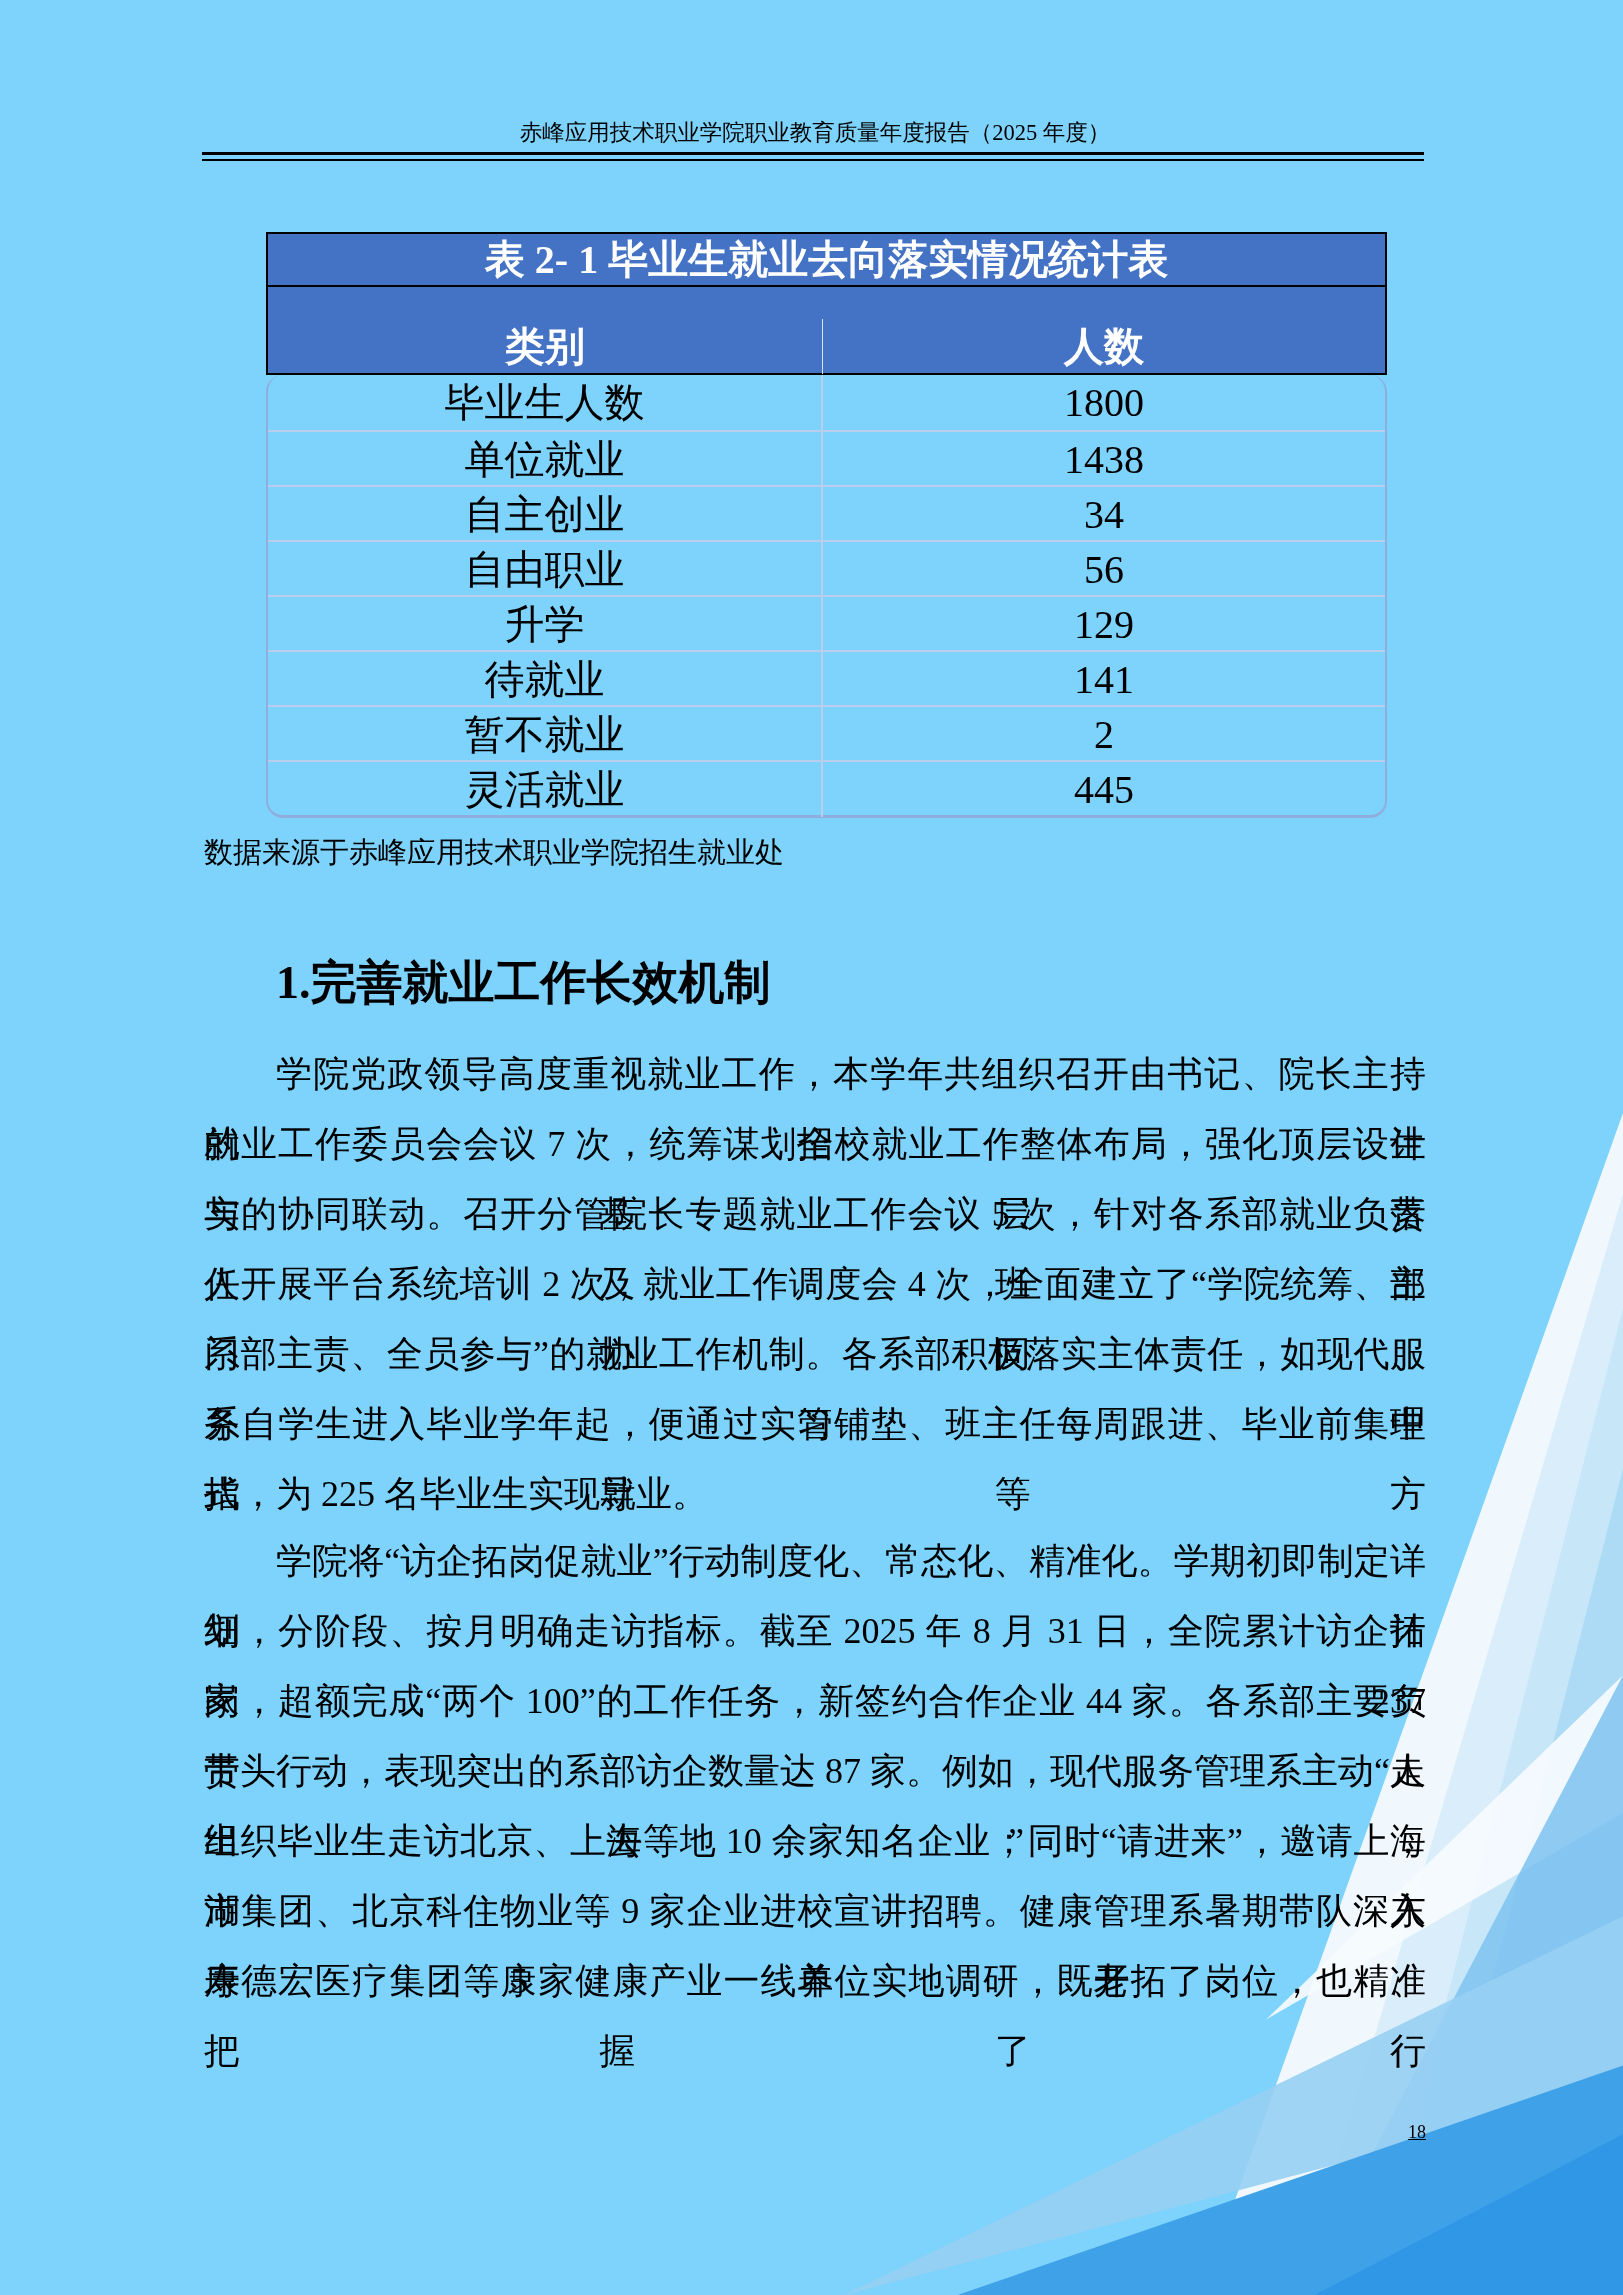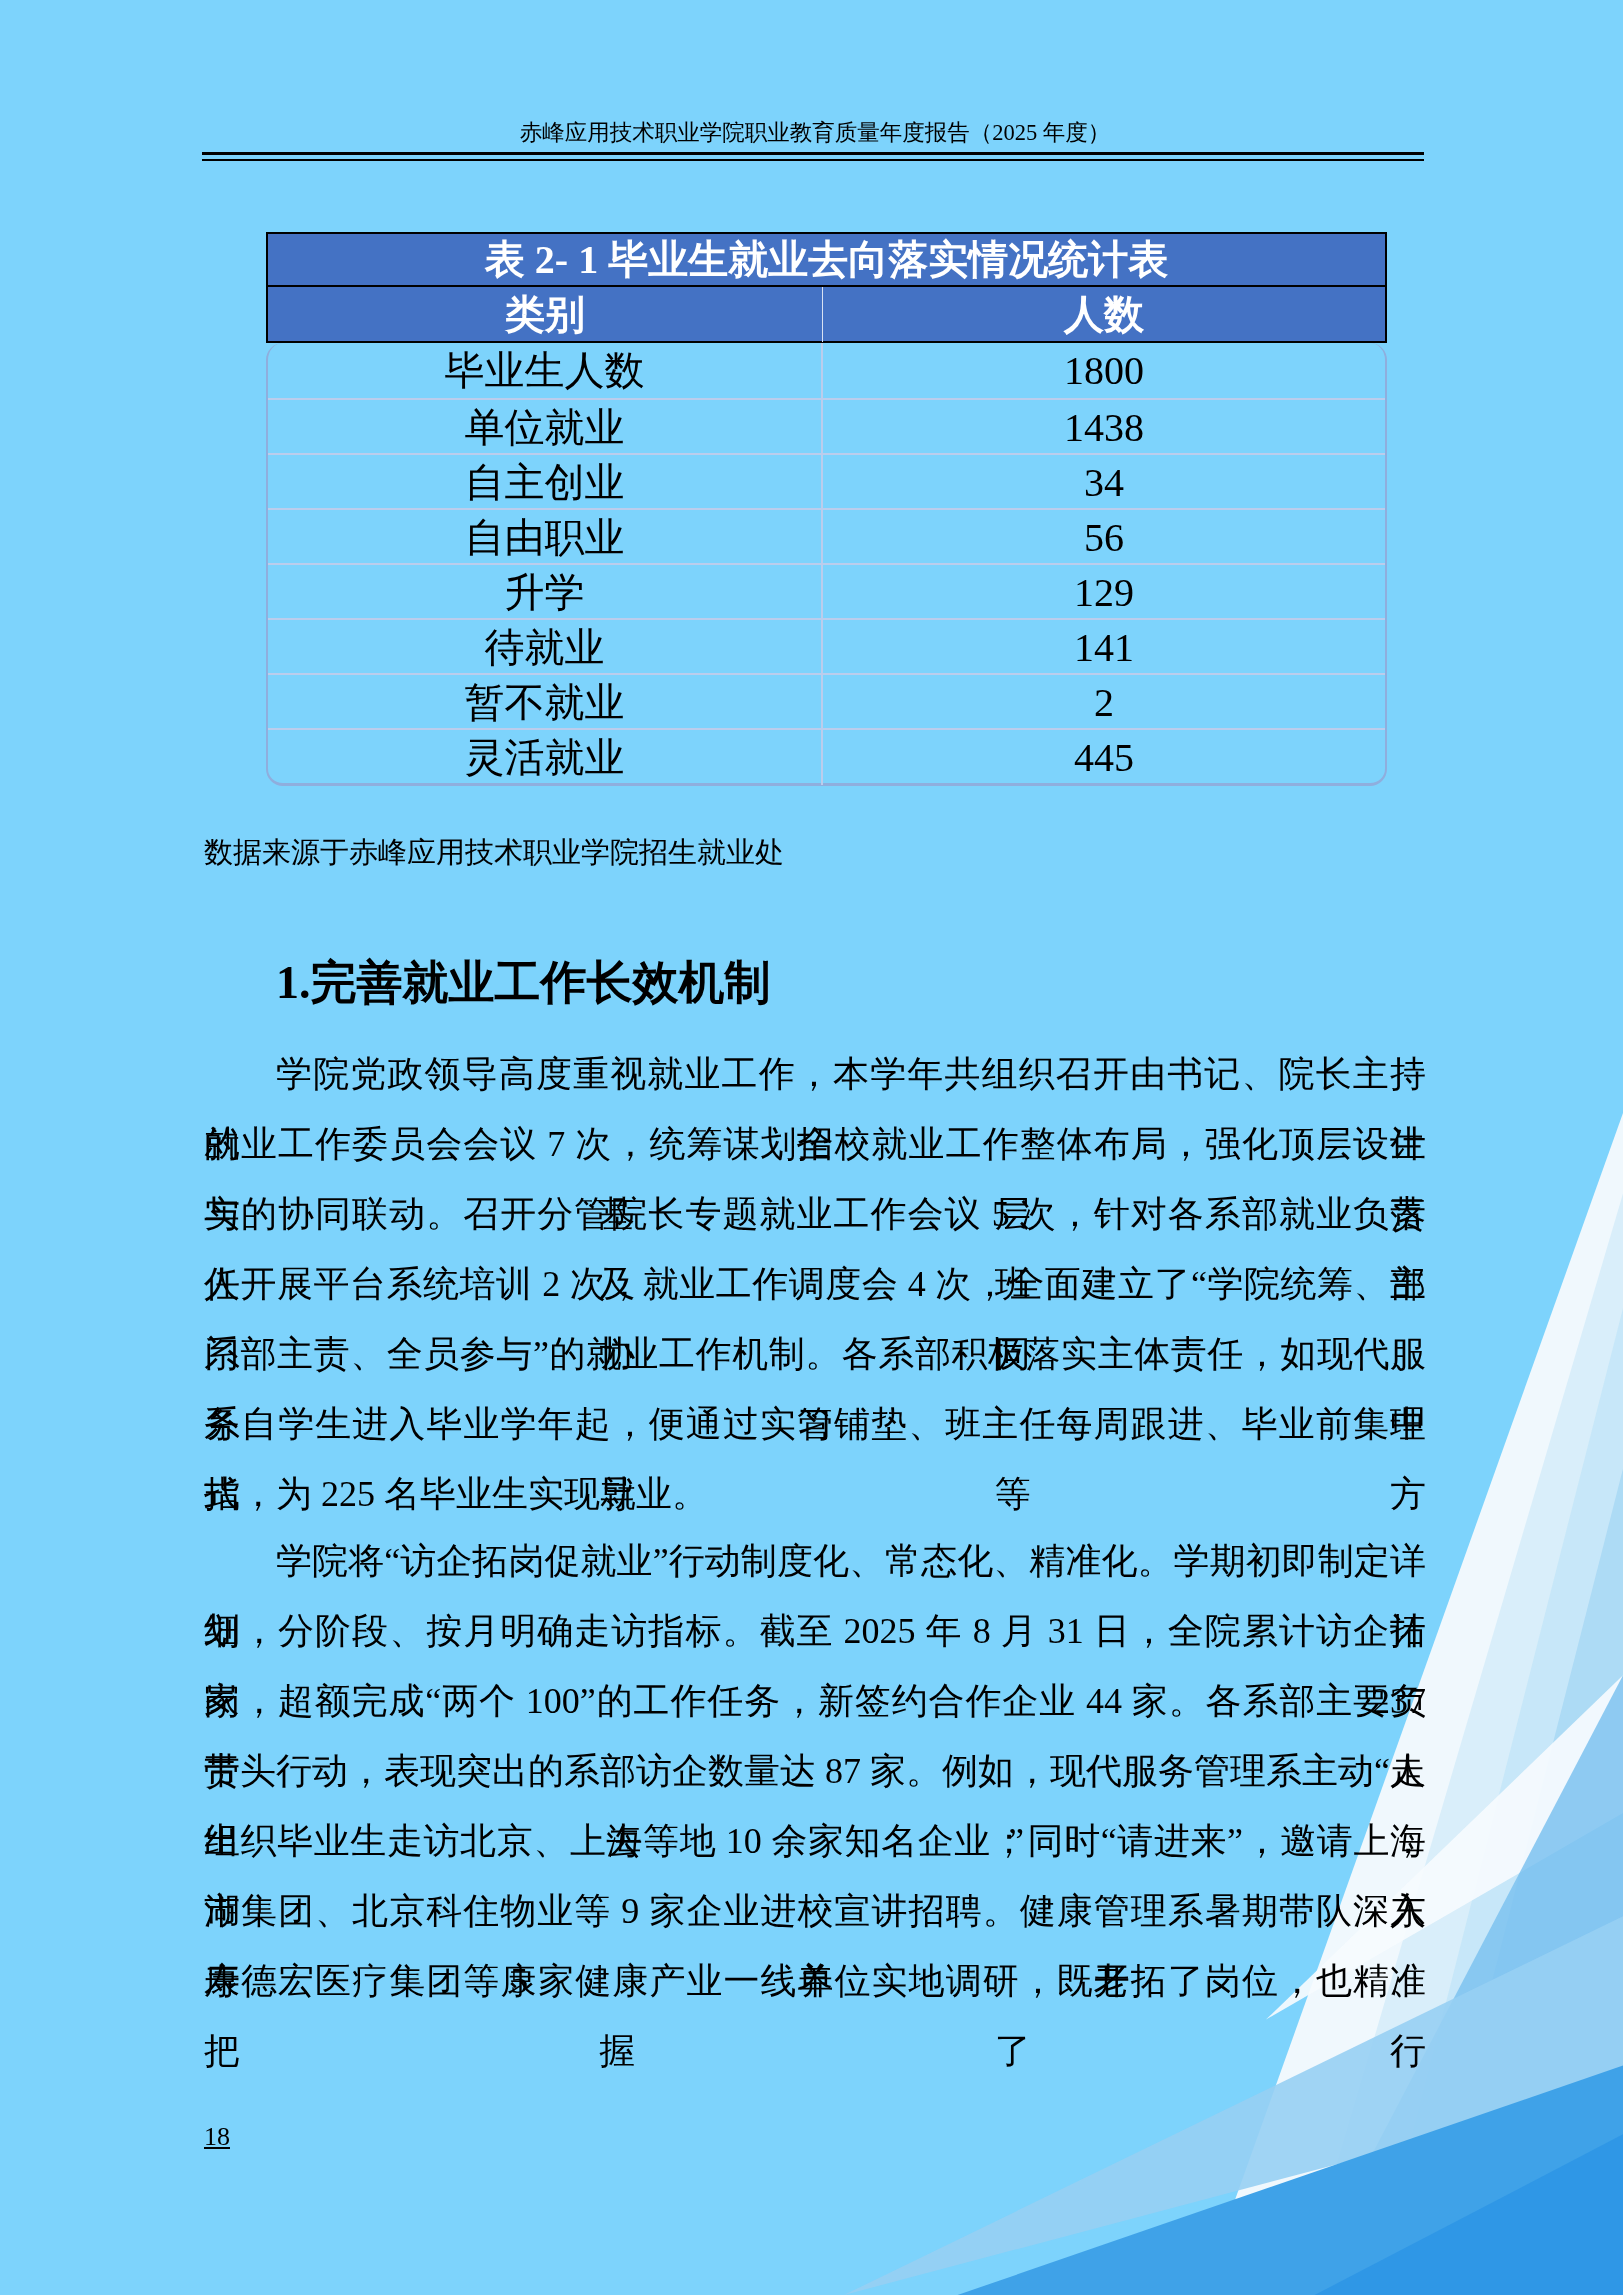--- a/index.html
+++ b/index.html
@@ -47,21 +47,21 @@
   .stats-table *{box-sizing:border-box;}
   .t-header-block{
     background:var(--header-blue);
     border:2.6px solid var(--table-border-black);
     color:#fff;font-weight:bold;
   }
   .t-title-row{
     height:53px;display:flex;align-items:center;justify-content:center;
     border-bottom:2px solid var(--table-border-black);
   }
-  .t-head-row{height:54px;display:grid;grid-template-columns:49.7% 50.3%;}
+  .t-head-row{height:54px;display:grid;grid-template-columns:49.7% 50.3%;margin-top:32px;}
   .t-head-cell{display:flex;align-items:center;justify-content:center;}
   .t-head-cell:first-child{border-right:1.5px solid var(--header-divider);}
   .t-body{
     border-left:2.6px solid var(--table-border-outer);
     border-right:2.6px solid var(--table-border-outer);
     border-bottom:3.6px solid var(--table-border-outer);
     border-radius:17px;
   }
   .t-row{height:55px;display:grid;grid-template-columns:49.7% 50.3%;}
   .t-row + .t-row{border-top:2px solid var(--table-border-inner);}
@@ -80,21 +80,21 @@
   .para-1{top:1039px;}
   .para-2{top:1526px;}
   .tline{
     height:70px;line-height:70px;
     text-align:justify;text-align-last:justify;text-justify:inter-character;
   }
   .tline.indent{text-indent:72px;}
   .tline.flush-left{text-align:left;text-align-last:left;}
   .page-number{
     position:absolute;left:204px;top:2122px;width:1222px;
-    text-align:left;font-size:26px;z-index:2;text-decoration:underline;
+    text-align:right;font-size:18px;z-index:2;text-decoration:underline;
   }
 </style>
 </head>
 <body>
 
 <div class="page">
 
   <div class="decor">
     <div class="tri tri-0"></div>
     <div class="tri tri-1"></div>

